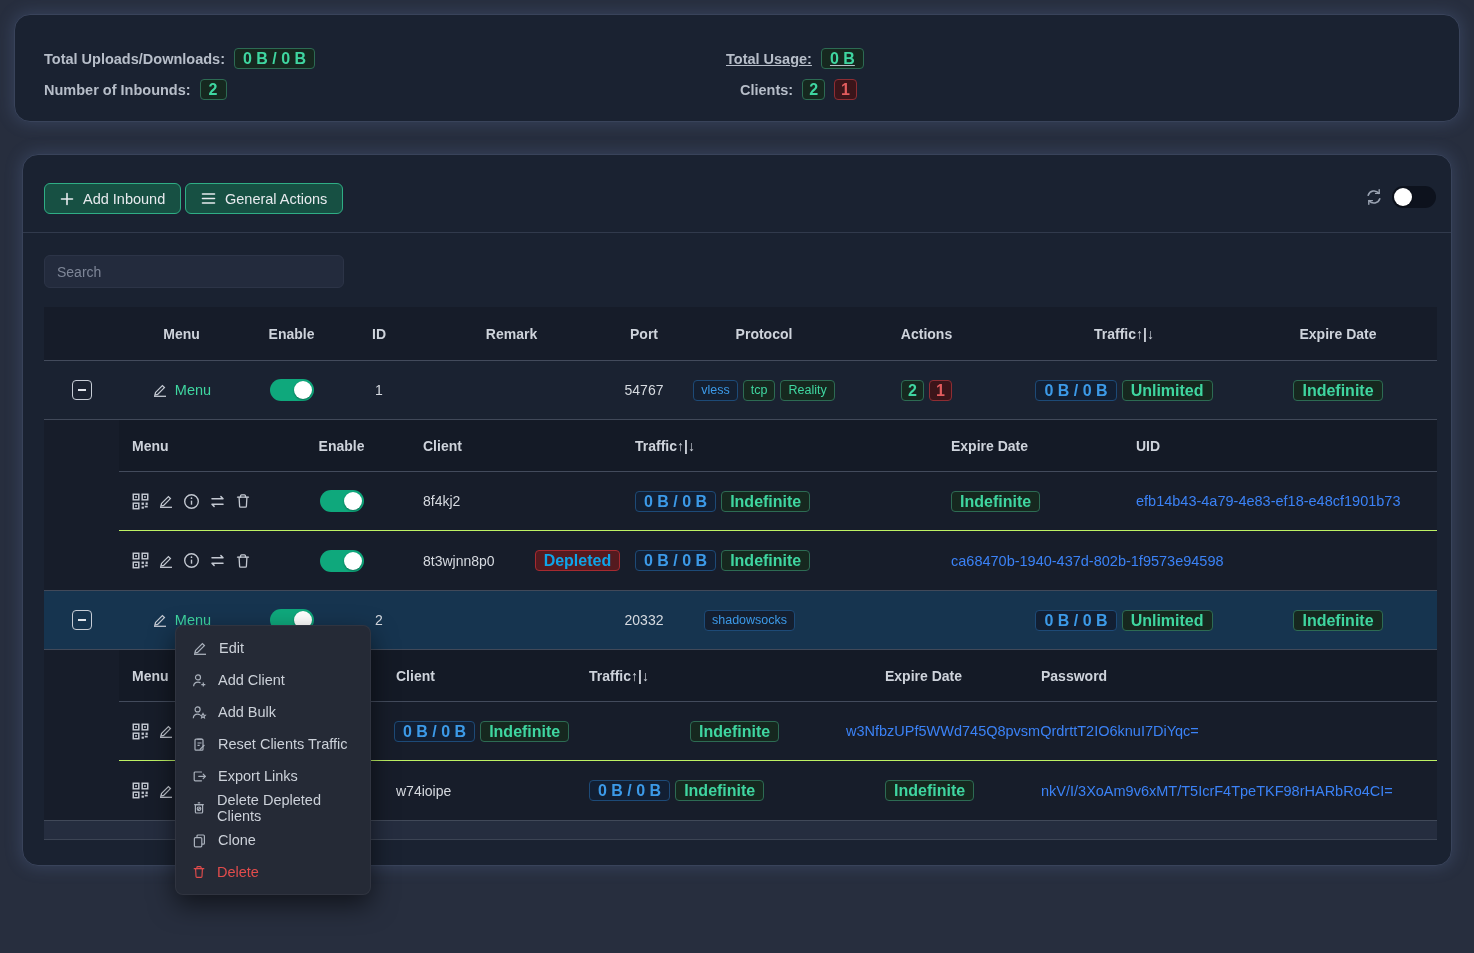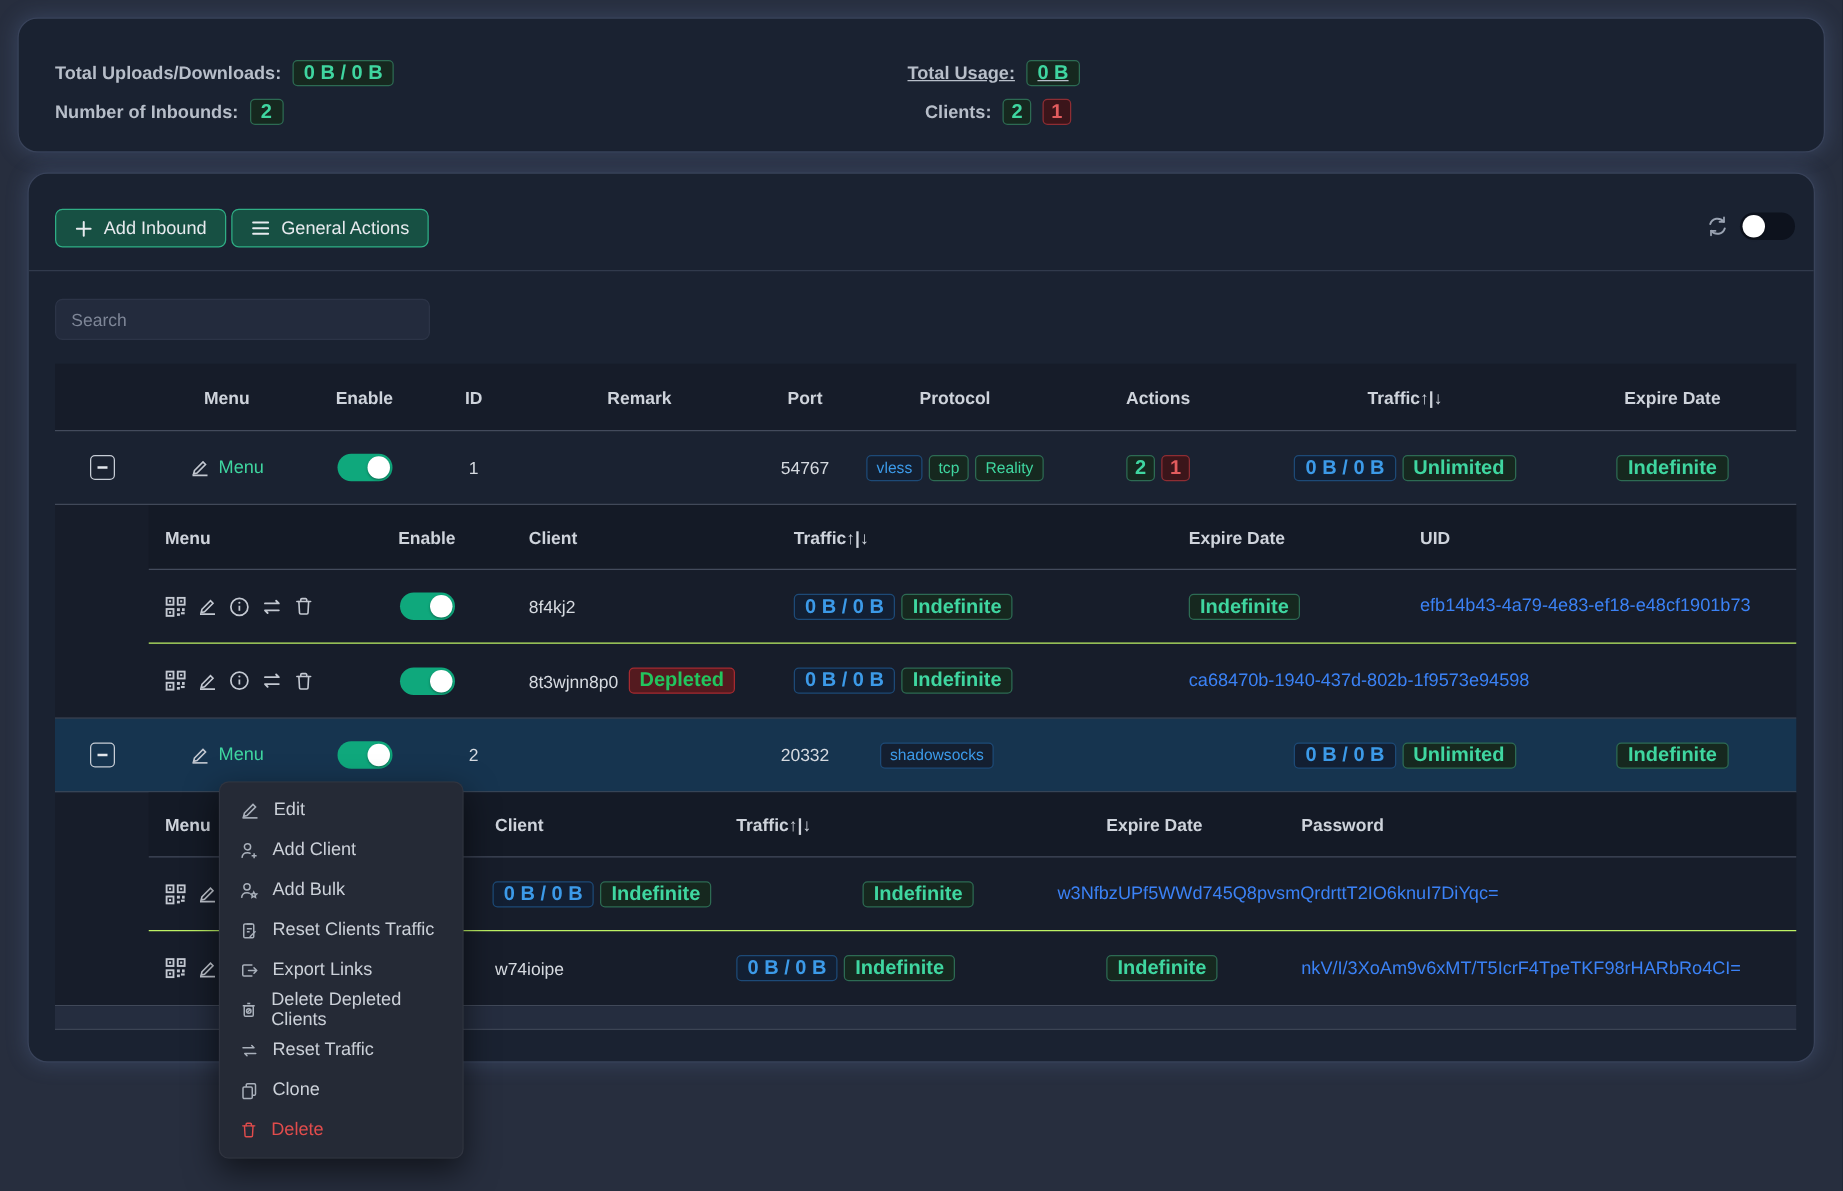--- a/index.html
+++ b/index.html
@@ -9,33 +9,33 @@
     background:#272e3e; color:#d6dae0; overflow:hidden;
   }
   .page { position:relative; width:1474px; height:953px; }
 
   .card {
     position:absolute; background:#1a2231; border-radius:16px;
     border:1px solid #39435a;
     box-shadow:0 0 16px 2px rgba(110,135,195,.22);
   }
   .stats-card { left:14px; top:14px; width:1446px; height:108px; }
-  .main-card  { left:22px; top:138px; width:1430px; height:712px; }
+  .main-card  { left:22px; top:154px; width:1430px; height:712px; }
 
   
   .stat-row { position:absolute; display:flex; align-items:center; gap:9px;
               font-size:14.5px; font-weight:600; color:#b7bec9; white-space:nowrap; }
 
   .badge { display:inline-flex; align-items:center; justify-content:center;
            border:1px solid; border-radius:4px; padding:1px 8px;
            font-size:16px; font-weight:600; line-height:17px; white-space:nowrap; }
   .b-green { color:#3fd6a0; border-color:#2d6b53; background:#16281f; }
   .b-blue  { color:#3c9ae8; border-color:#1d4a77; background:#121f33; }
   .b-red   { color:#e25c5e; border-color:#8e2d33; background:#3b151a; }
-  .b-depleted { color:#22c55e; border-color:#a62a30; background:#541a1f; }
+  .b-depleted { color:#0ea5e9; border-color:#a62a30; background:#541a1f;margin-left:32px; }
 
   
   .btn {
     position:absolute; top:28px; height:31px; display:flex; align-items:center; gap:9px;
     padding:0 15px; background:#175043; border:1px solid #2fae85; border-radius:6px;
     color:#e7eaee; font-size:14.5px; font-weight:500; cursor:pointer; white-space:nowrap;
   }
   .toolbar-divider { position:absolute; left:0; top:77px; width:100%; height:1px; background:#313a4c; }
 
   .sync { position:absolute; left:1341px; top:32px; width:20px; height:20px; color:#9aa3b2; cursor:pointer; }
@@ -578,29 +578,20 @@
             <rect x="3.4" y="3.6" width="7.2" height="8.4" rx="1"></rect>
             <path d="M2.2 3.6h9.6M5.8 1.8h2.4"></path>
             <circle cx="7" cy="7.8" r="1.8"></circle>
             <path d="M5.8 9l2.4-2.4"></path>
           </svg>
         </span>
       <span>Delete Depleted Clients</span>
     </div>
     <div class="ctx-item">
       <span class="mi">
-          <svg width="15" height="15" viewBox="0 0 15 15" fill="none" stroke="currentColor" stroke-width="1.2" stroke-linecap="round" stroke-linejoin="round">
-            <path d="M2.4 5.2h8.8l-1.8-1.8"></path>
-            <path d="M12.6 9.8H3.8l1.8 1.8"></path>
-          </svg>
-        </span>
-      <span>Reset Traffic</span>
-    </div>
-    <div class="ctx-item">
-      <span class="mi">
           <svg width="15" height="15" viewBox="0 0 15 15" fill="none" stroke="currentColor" stroke-width="1.2">
             <rect x="5" y="2" width="7.4" height="9.2" rx="1"></rect>
             <rect x="2.4" y="4.6" width="7.4" height="9.2" rx="1" fill="#252a36"></rect>
           </svg>
         </span>
       <span>Clone</span>
     </div>
     <div class="ctx-item danger">
       <span class="mi">
           <svg width="14" height="14" viewBox="0 0 16 16" fill="none" stroke="currentColor" stroke-width="1.3" stroke-linecap="round">

